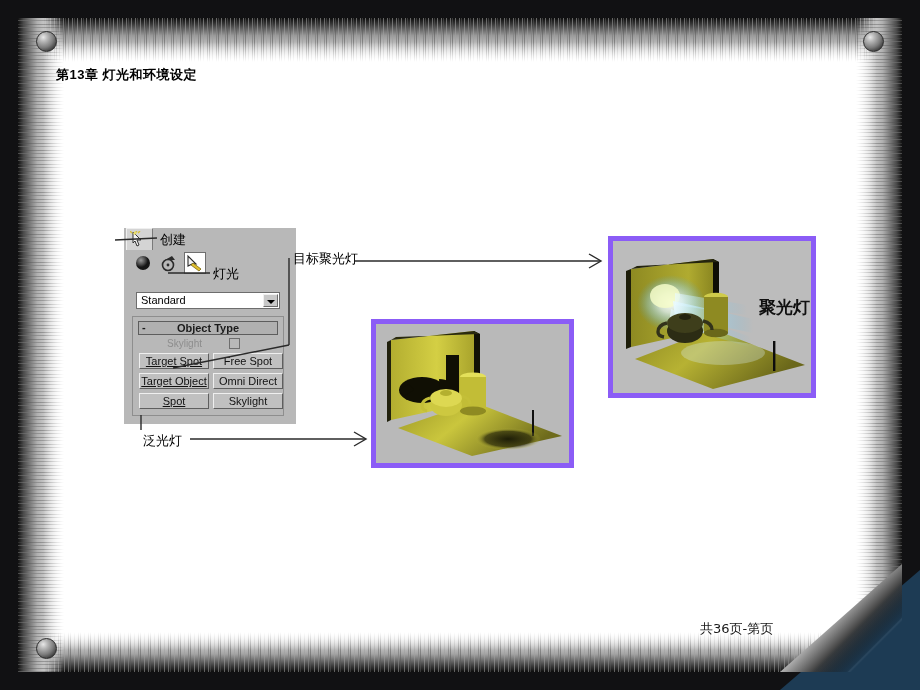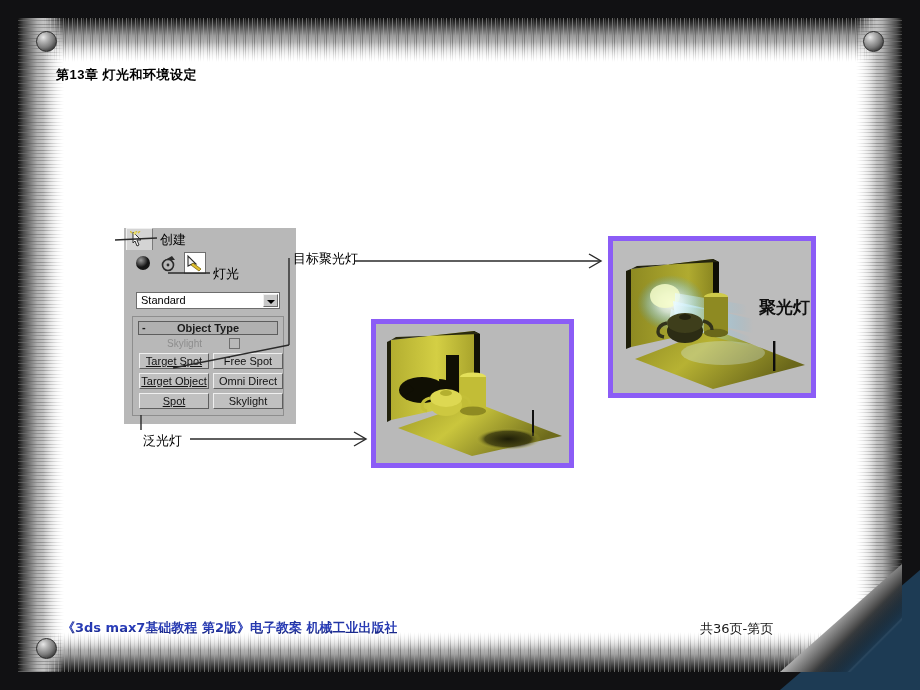--- a/index.html
+++ b/index.html
@@ -456,19 +456,18 @@
         <polyline points="589,254 601,261 589,268"></polyline>
         <polyline points="354,432 366,439 354,446"></polyline>
       </g>
     </svg>
 
     <div class="ann ann-create">创建</div>
     <div class="ann ann-light">灯光</div>
     <div class="ann ann-target">目标聚光灯</div>
     <div class="ann ann-omni">泛光灯</div>
 
-    <div class="footer-left">《3ds max7基础教程 第2版》电子教案 机械工业出版社</div>
     <div class="footer-right">共36页-第页</div>
   </div>
 
   <div class="curl"></div>
   <div class="curl-shade"></div>
 </div>
 
 </body></html>

